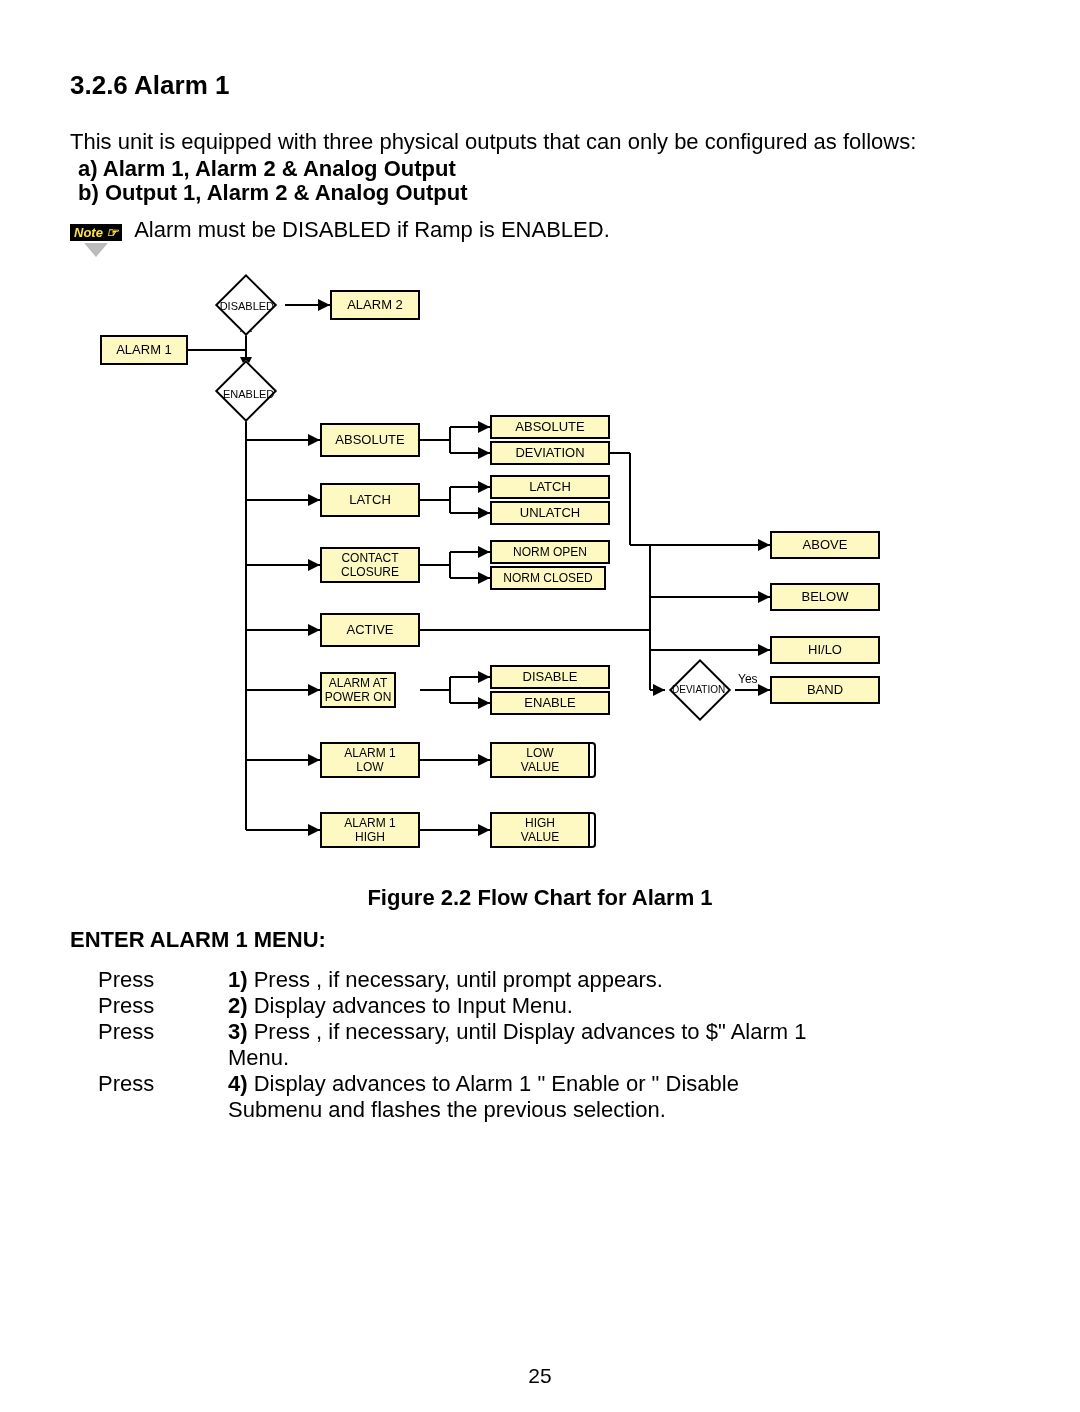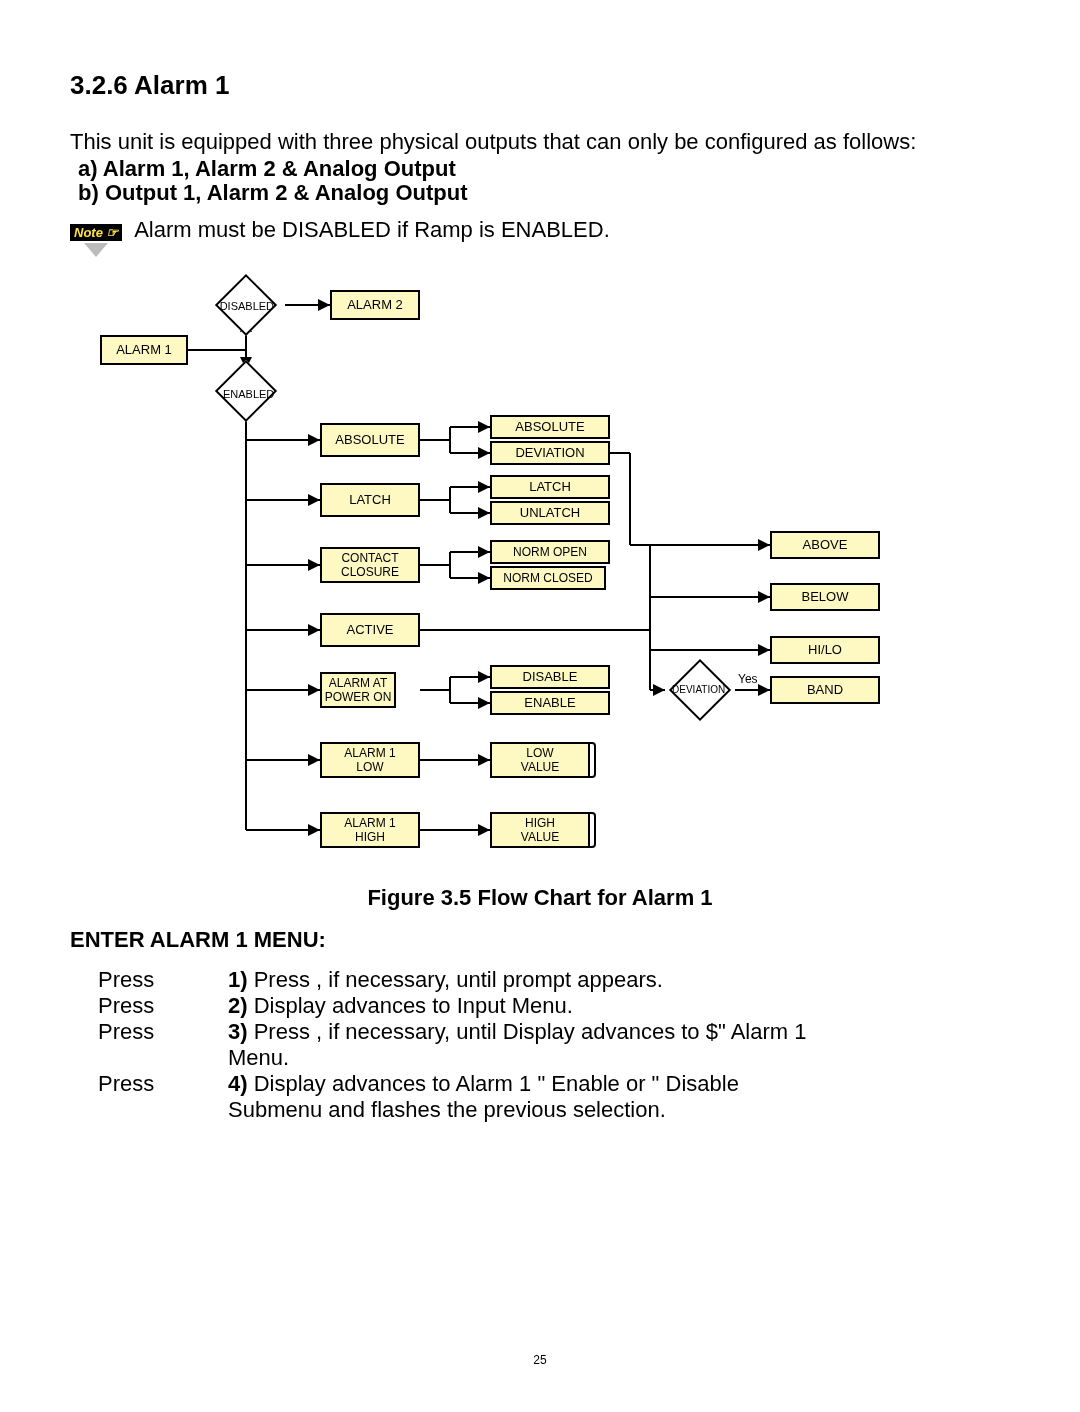--- a/index.html
+++ b/index.html
@@ -132,24 +132,24 @@
   }
   .steps .col2 {
     flex: 1;
   }
   .yes-label {
     position: absolute;
     font-size: 12px;
   }
   .pgnum {
     position: absolute;
-    bottom: 45px;
+    bottom: 24px;
     left: 0; right: 0;
     text-align: center;
-    font-size: 12px;
+    font-size: 21px;
   }
 </style>
 </head>
 <body>
 
 <div class="page">
 
   <h2 class="section">3.2.6 Alarm 1</h2>
 
   <p class="intro">This unit is equipped with three physical outputs that can only be configured as follows:</p>
@@ -266,21 +266,21 @@
     <div class="box" style="left:680px; top:308px; width:110px; height:28px;">BELOW</div>
     <div class="box" style="left:680px; top:361px; width:110px; height:28px;">HI/LO</div>
     <div class="box" style="left:680px; top:401px; width:110px; height:28px;">BAND</div>
 
     <div class="diamond" style="left:588px; top:393px; width:44px; height:44px;">
       <span class="dlabel" style="left:-8px; top:15px; font-size:10px;">DEVIATION</span>
     </div>
     <div class="yes-label" style="left:648px; top:397px;">Yes</div>
   </div>
 
-  <div class="fig-caption">Figure 3.5 Flow Chart for Alarm 1</div>
+  <div class="fig-caption">Figure 2.2 Flow Chart for Alarm 1</div>
 
   <div class="subhead">ENTER ALARM 1 MENU:</div>
 
   <div class="steps">
     <div class="row">
       <div class="col1">Press</div>
       <div class="col2"><span class="bold">1) </span><span>Press    , if necessary, until            prompt appears.</span></div>
     </div>
     <div class="row">
       <div class="col1">Press</div>

